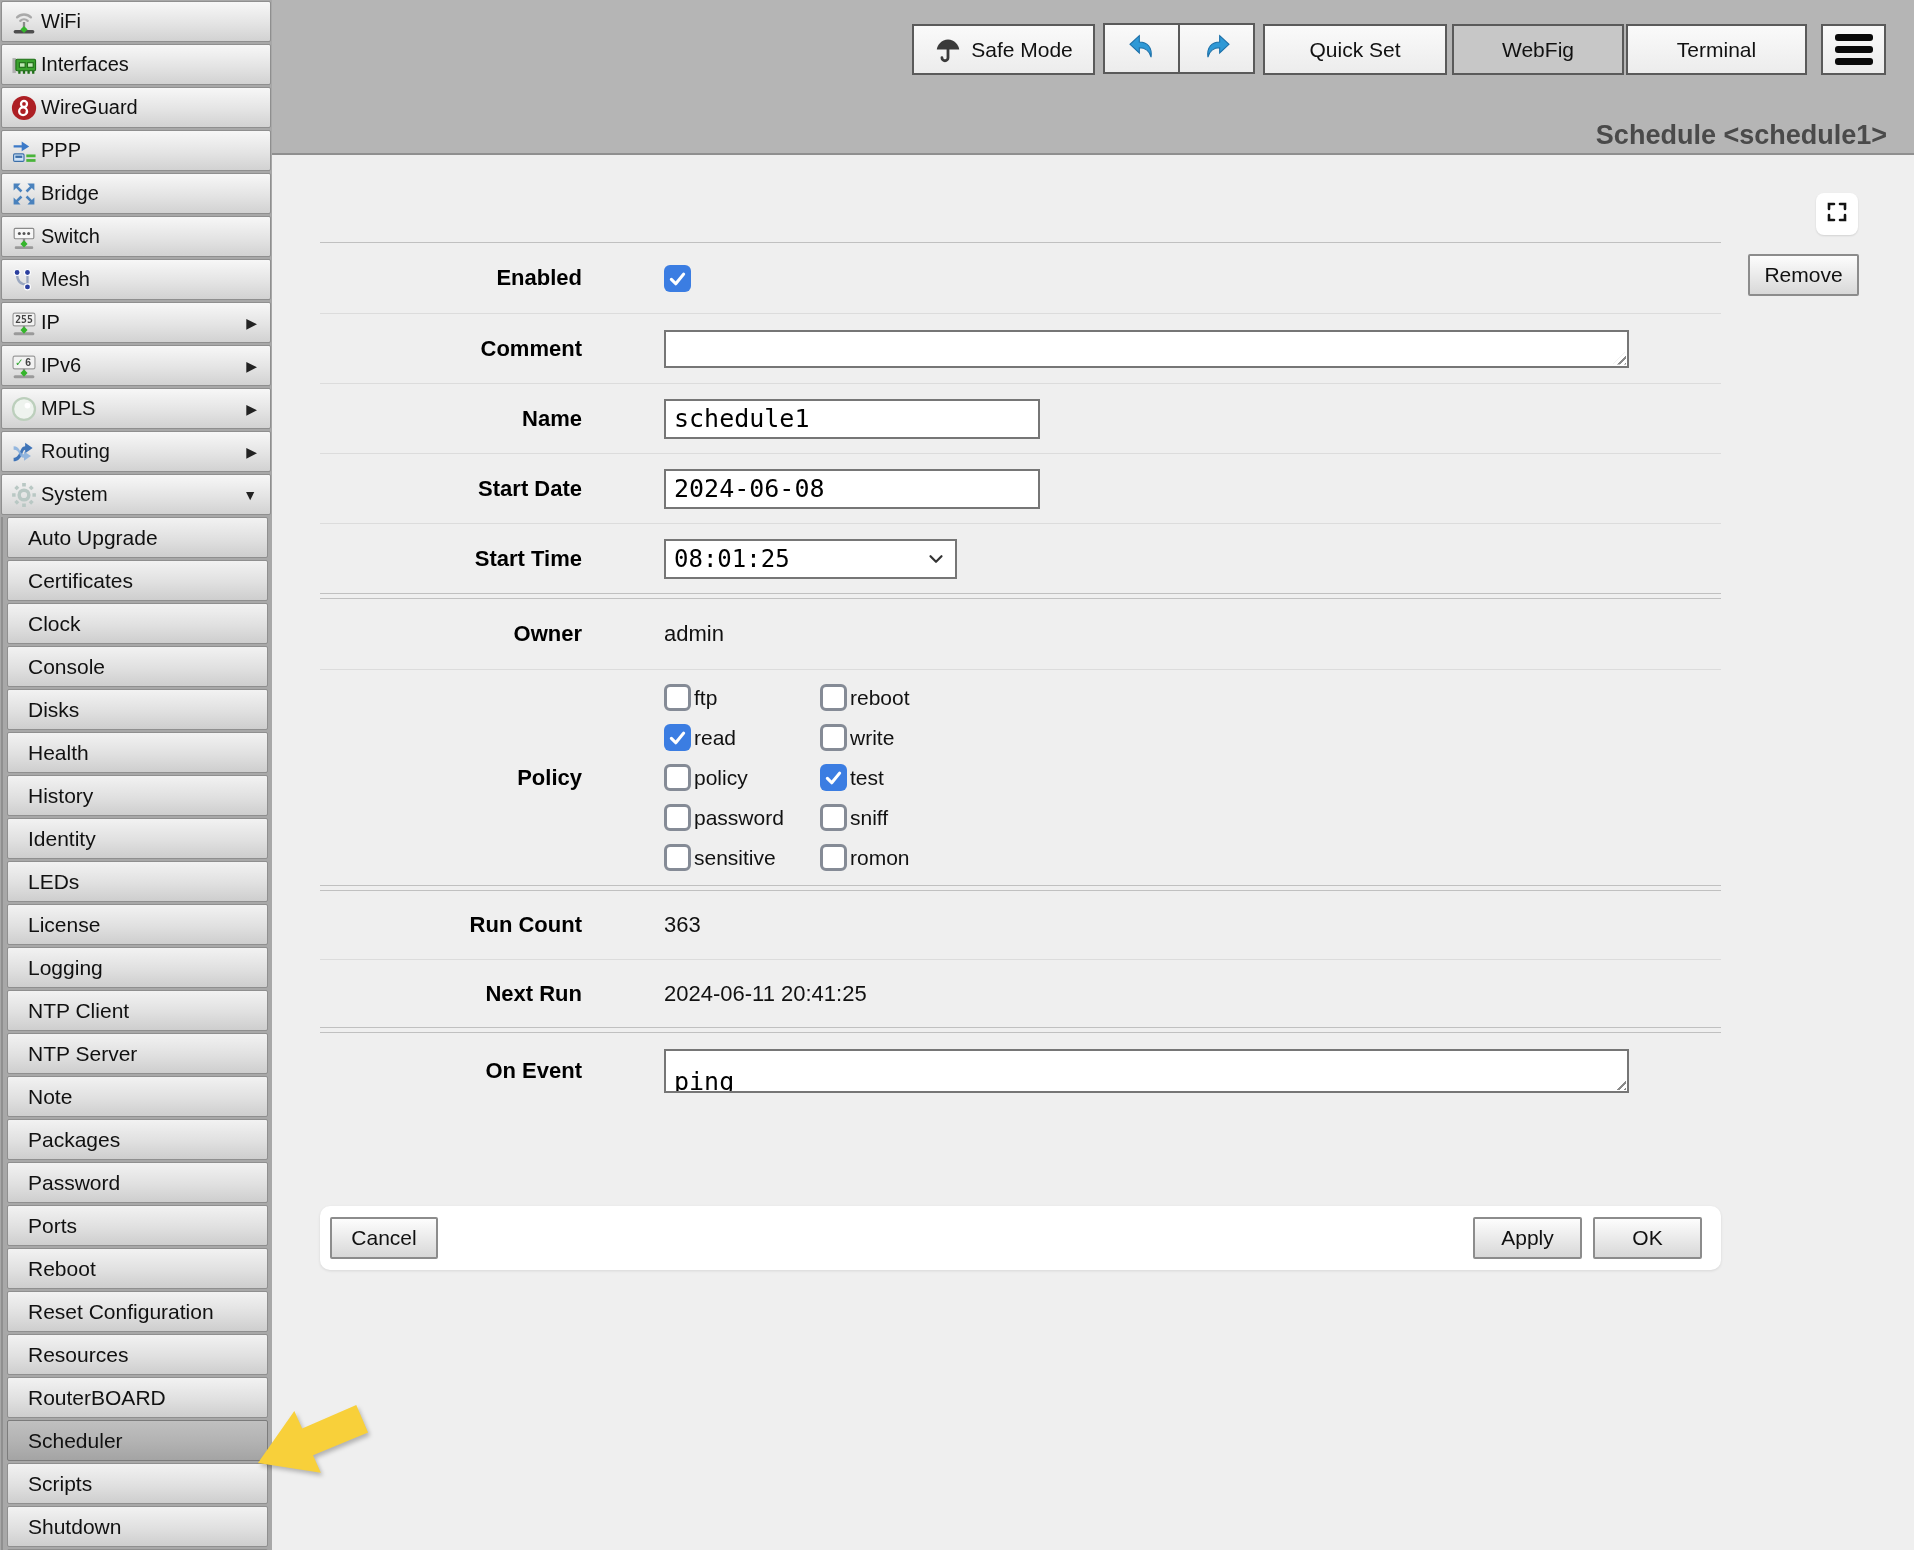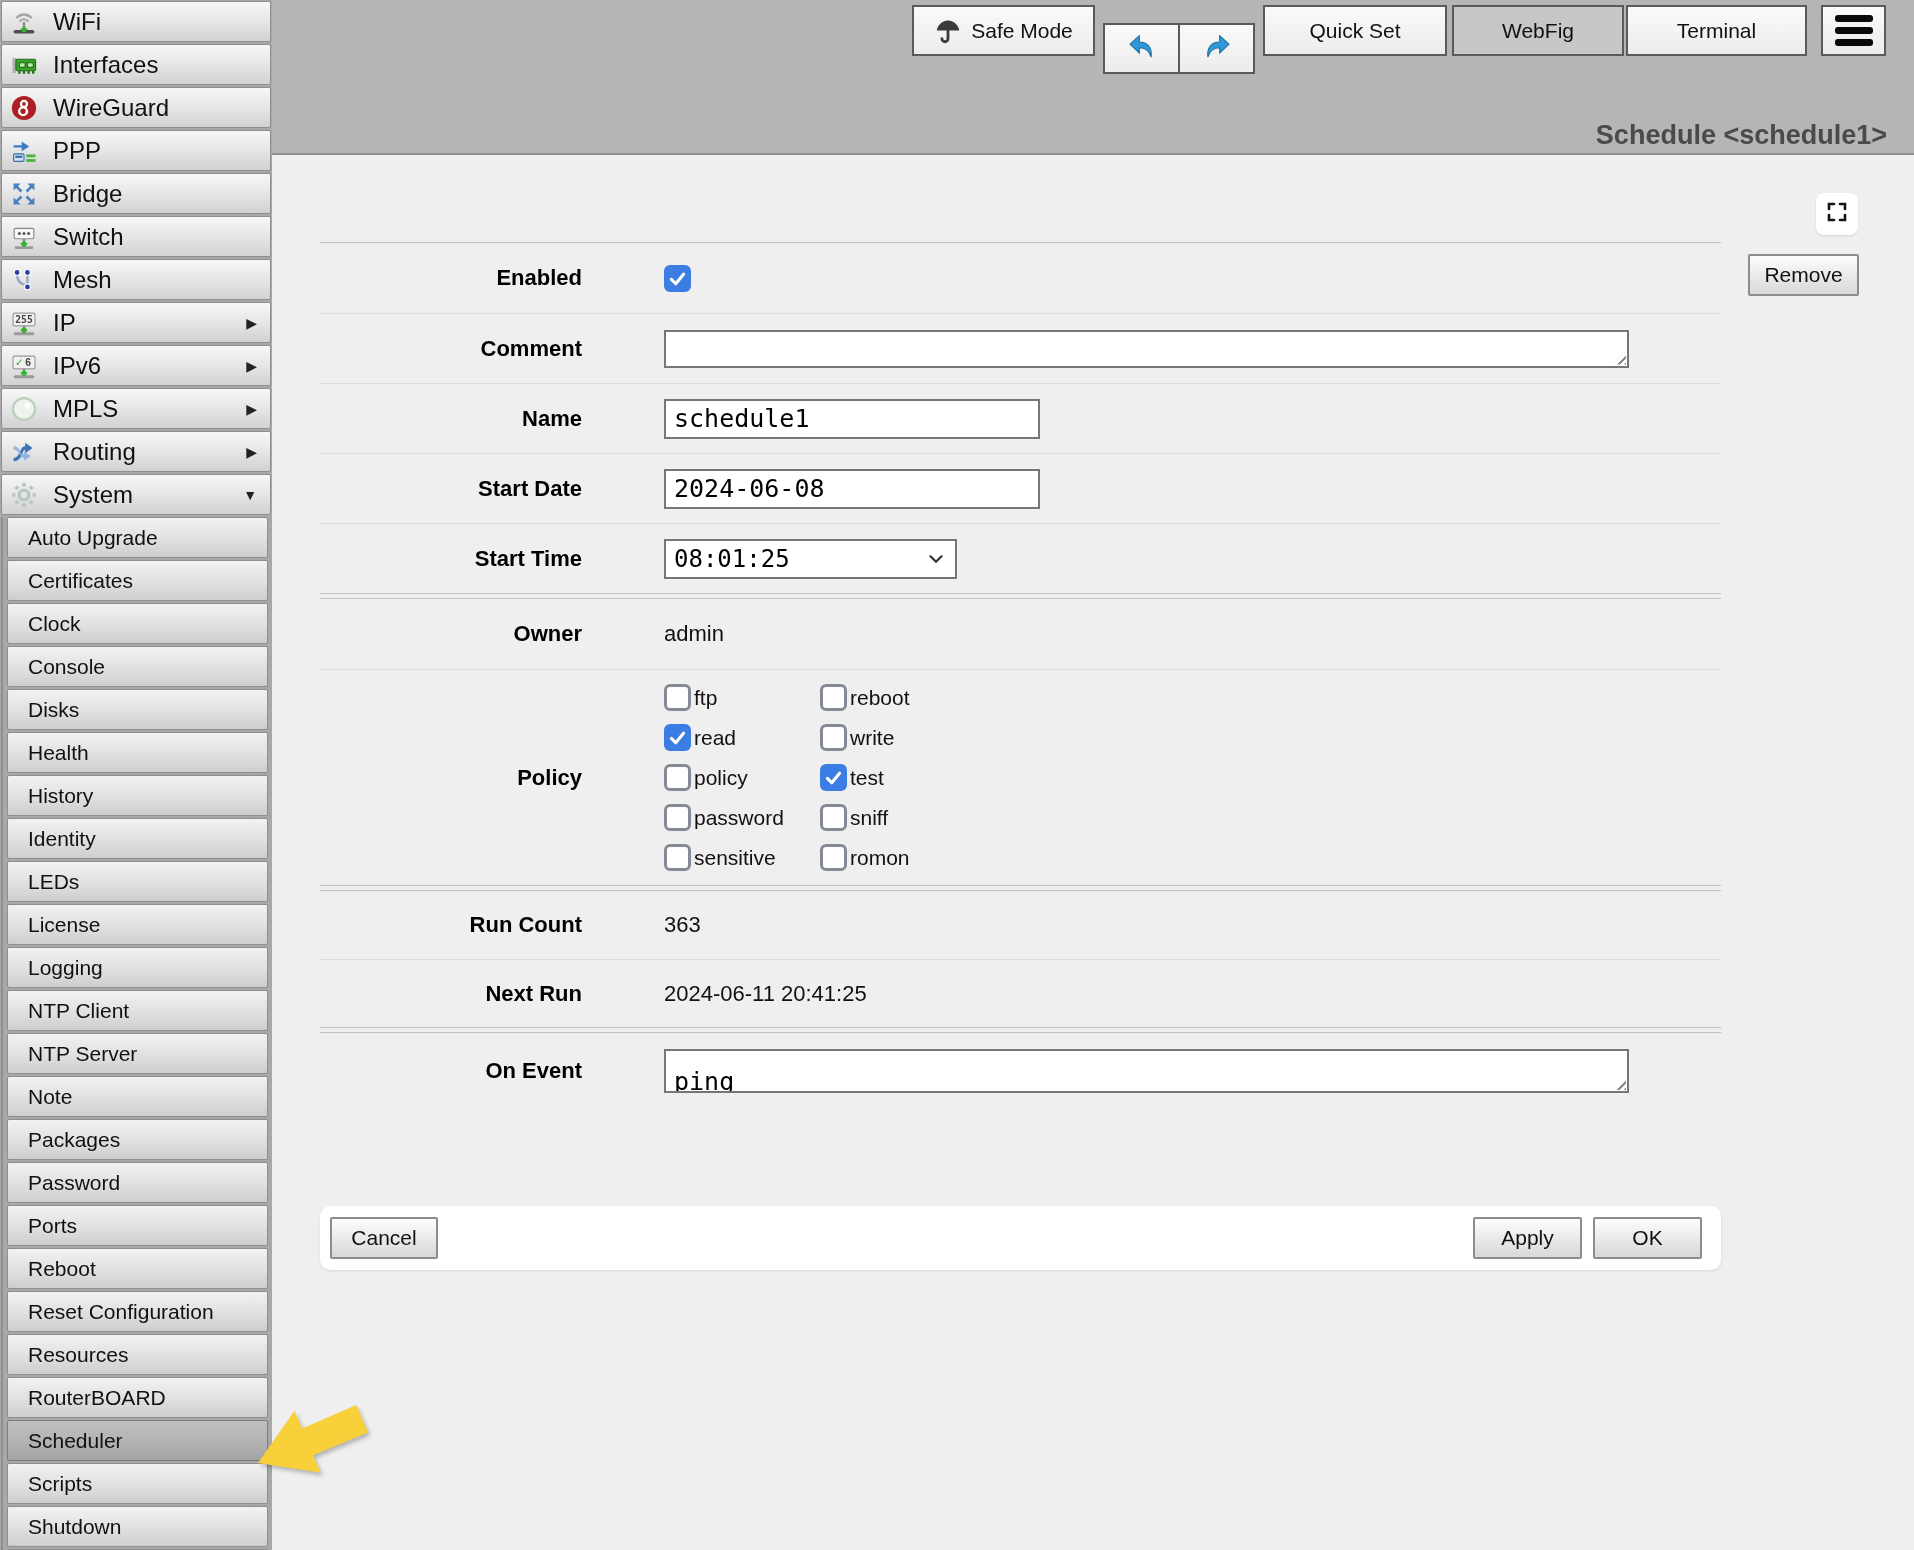--- a/index.html
+++ b/index.html
@@ -7,38 +7,38 @@
     font-family:"Liberation Sans","DejaVu Sans",sans-serif; background:#efefef; }
 
   
   #sidebar { position:absolute; left:0; top:0; width:272px; height:1550px;
     background:#a8a8a8; z-index:5; }
   .side-item { height:41px; margin:0 1px 2px 1px; display:flex; align-items:center;
     background:linear-gradient(180deg,#f7f7f7 0%,#e4e4e4 55%,#d2d2d2 100%);
     border:1px solid #8f8f8f; border-radius:2px; padding-left:7px; cursor:pointer; }
   .side-icon { width:32px; height:32px; display:flex; align-items:center; justify-content:flex-start; }
   .side-icon svg { width:30px; height:30px; }
-  .side-label { font-size:24px; color:#111; margin-left:12px; white-space:nowrap; }
+  .side-label { font-size:20px; color:#111; margin-left:0; white-space:nowrap; }
   .side-arrow { margin-left:auto; padding-right:13px; font-size:14px; color:#222; }
   #side-top { padding-top:1px; }
   #side-sub { position:relative; padding-left:7px; }
   #side-sub::before { content:""; position:absolute; left:1px; top:0; bottom:0;
     width:2px; background:#8f8f8f; }
   .sub-item { height:41px; margin:0 4px 2px 0; display:flex; align-items:center;
     background:linear-gradient(180deg,#f2f2f2 0%,#e0e0e0 55%,#cecece 100%);
     border:1px solid #8f8f8f; border-radius:2px; padding-left:20px;
     font-size:21px; color:#111; cursor:pointer; }
   .sub-item.selected { background:linear-gradient(180deg,#c0c0c0 0%,#b2b2b2 55%,#a4a4a4 100%);
     border-color:#7c7c7c; }
 
   
   #main { position:absolute; left:272px; top:0; width:1642px; height:1550px; background:#efefef; }
   .header { position:absolute; left:0; top:0; width:100%; height:155px;
     background:#b5b5b5; border-bottom:2px solid #8f8f8f; }
-  .tb-btn { position:absolute; top:5px; height:51px; display:flex; align-items:center;
+  .tb-btn { position:absolute; top:24px; height:51px; display:flex; align-items:center;
     justify-content:center; background:linear-gradient(#fafafa,#ececec);
     border:2px solid #5a5a5a; font-size:21px; color:#111; cursor:pointer; }
   .tb-btn.active { background:#c7c7c7; }
   #safe-mode { left:640px; width:183px; }
   #safe-mode .umb { display:flex; margin-right:9px; }
   #quick-set { left:991px; width:184px; }
   #webfig   { left:1180px; width:172px; }
   #terminal { left:1354px; width:181px; }
   #hamburger{ left:1549px; width:65px; }
   .undo-group { position:absolute; left:831px; top:23px; width:152px; height:51px;

